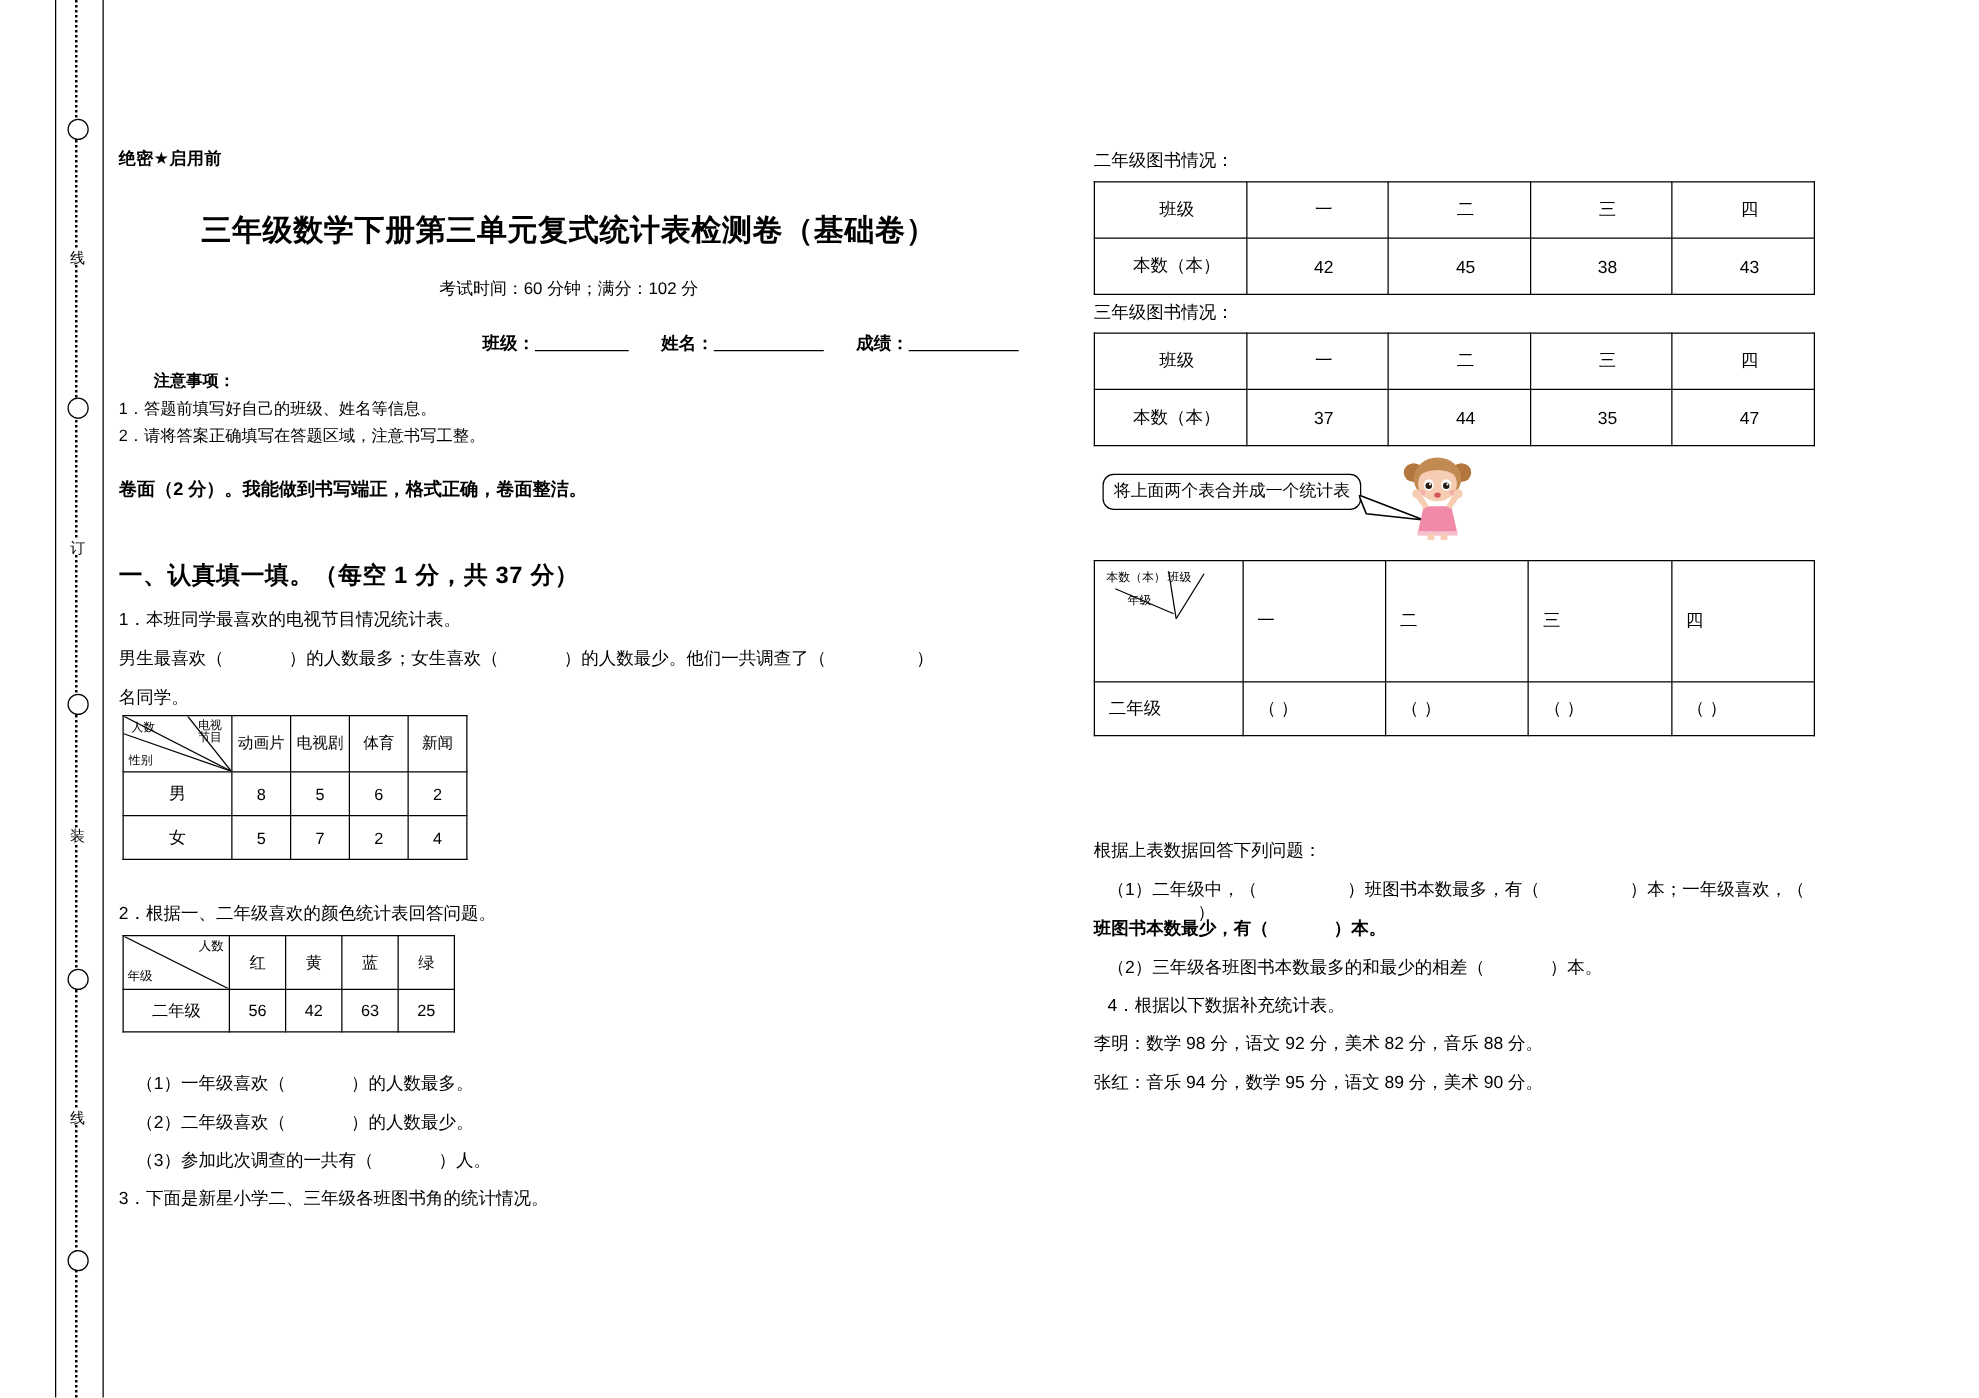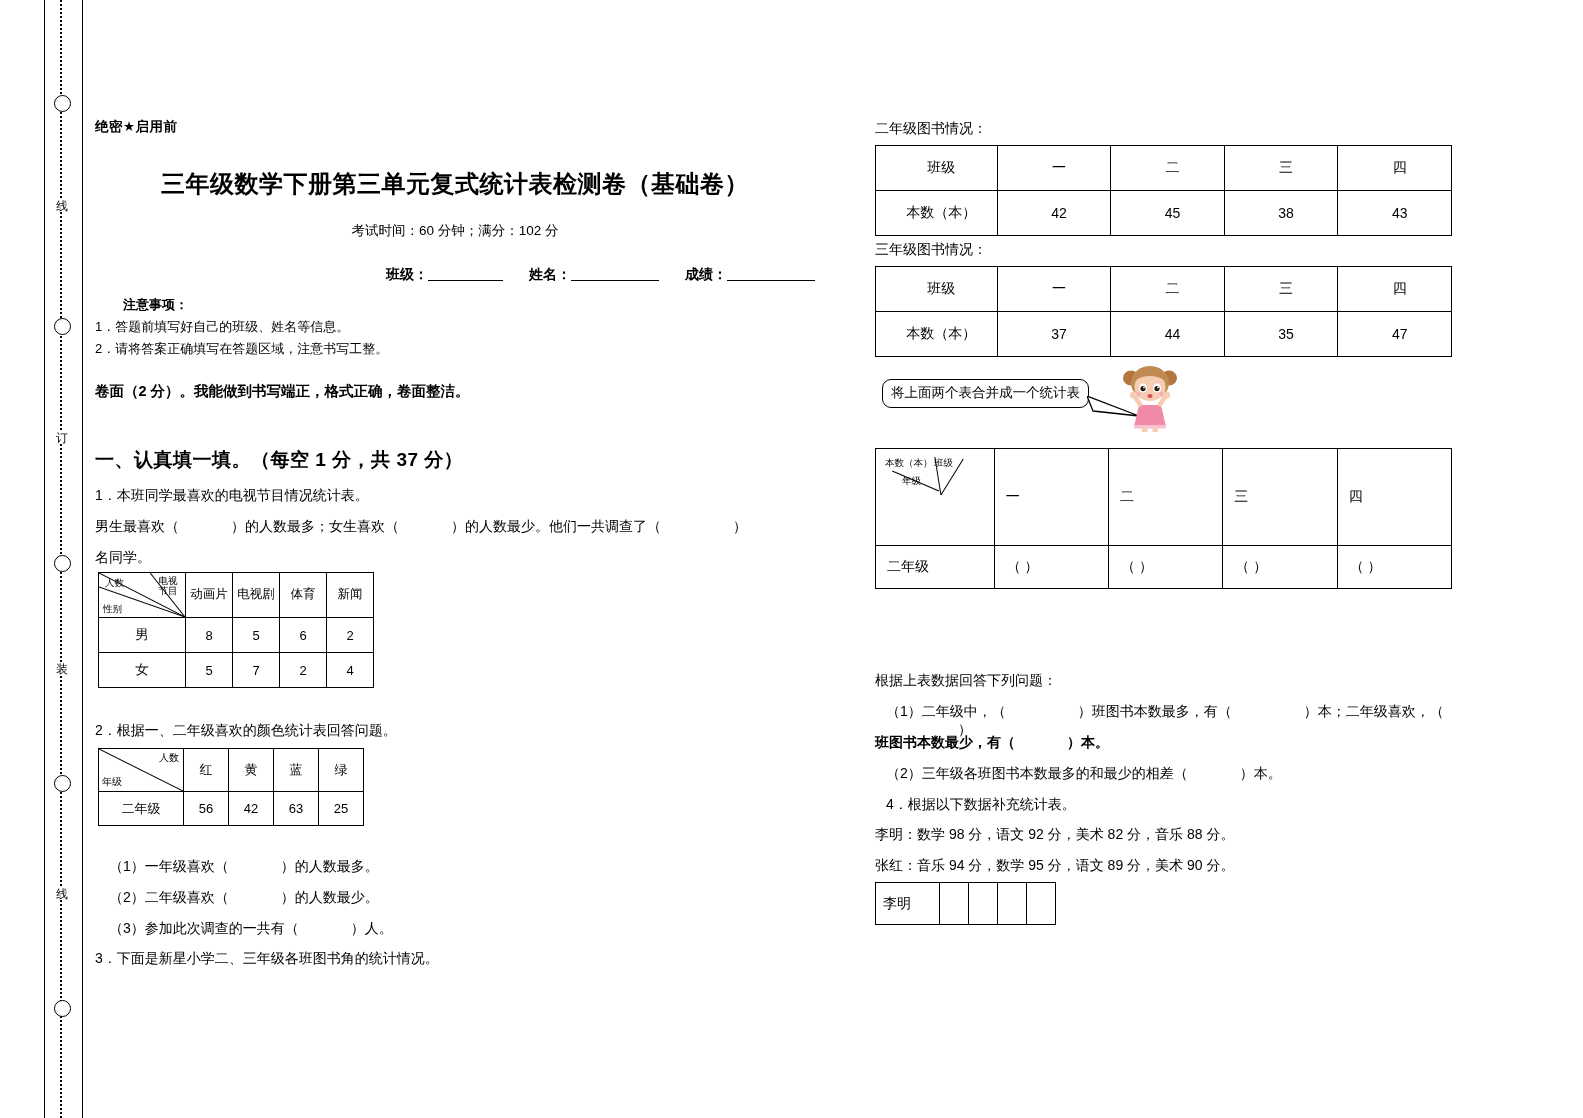--- a/index.html
+++ b/index.html
@@ -383,38 +383,31 @@
         <td class="blk">（          ）</td>
         <td class="blk">（          ）</td>
         <td class="blk">（          ）</td>
         <td class="blk">（          ）</td>
       </tr>
     </tbody>
       </table>
 
     <div class="r-q rq-lead">根据上表数据回答下列问题：</div>
     <div class="r-q rq1a">
-      <span>（1）二年级中，（</span><span class="pblank-w"></span><span>）班图书本数最多，有（</span><span class="pblank-w"></span><span>）本；二年级喜欢，（</span><span class="pblank-w"></span><span>）</span>
+      <span>（1）二年级中，（</span><span class="pblank-w"></span><span>）班图书本数最多，有（</span><span class="pblank-w"></span><span>）本；一年级喜欢，（</span><span class="pblank-w"></span><span>）</span>
     </div>
     <div class="r-q rq1b">
       <span>班图书本数最少，有（</span><span class="pblank"></span><span>）本。</span>
     </div>
     <div class="r-q rq2">
       <span>（2）三年级各班图书本数最多的和最少的相差（</span><span class="pblank"></span><span>）本。</span>
     </div>
 
     <div class="r-q rq4">4．根据以下数据补充统计表。</div>
     <div class="r-q rq-li">李明：数学 98 分，语文 92 分，美术 82 分，音乐 88 分。</div>
     <div class="r-q rq-zh">张红：音乐 94 分，数学 95 分，语文 89 分，美术 90 分。</div>
 
     <table class="grid" id="tbl-score">
       <tbody>
-      <tr>
-        <td class="lab">李明</td>
-        <td class="e"></td>
-        <td class="e"></td>
-        <td class="e"></td>
-        <td class="e"></td>
-      </tr>
     </tbody>
       </table>
   </div>
 </div>
 
 </body></html>

